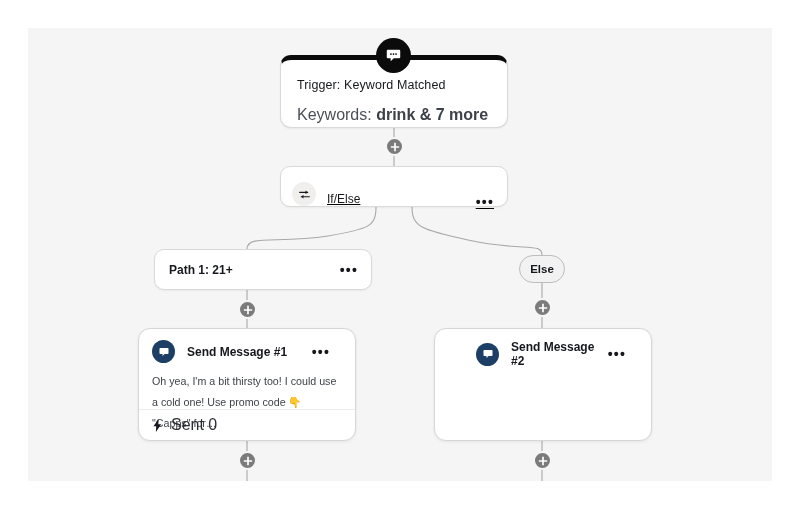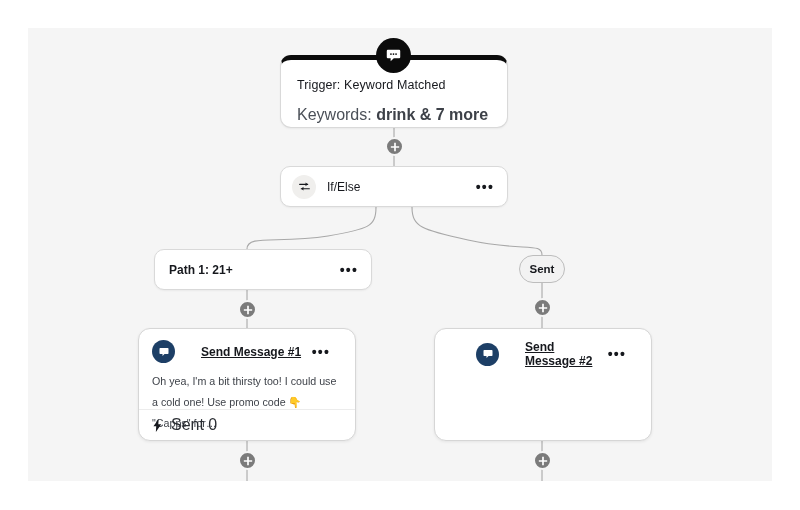--- a/index.html
+++ b/index.html
@@ -60,21 +60,21 @@
   }
 
   
   .ifelse-card {
     left: 252px; top: 138px;
     width: 228px; height: 41px;
     background: #ffffff;
     border: 1px solid #d9d9d9;
     border-radius: 10px;
     box-shadow: 0 1px 2px rgba(0,0,0,0.05);
-    display: flex; align-items: center;
+    display: flex; align-items: flex-end; text-decoration: underline;
   }
   .ifelse-icon {
     width: 24px; height: 24px; margin-left: 11px;
     border-radius: 50%;
     background: #f0efed;
     display: flex; align-items: center; justify-content: center;
     flex: 0 0 auto;
   }
   .ifelse-label {
     margin-left: 11px;
@@ -124,22 +124,22 @@
     display: flex; align-items: center;
     padding: 11px 12px 0 13px;
   }
   .msg-avatar {
     width: 23px; height: 23px; border-radius: 50%;
     background: #1d3f66;
     display: flex; align-items: center; justify-content: center;
     flex: 0 0 auto;
   }
   .msg-title {
-    margin-left: 26px;
-    font-size: 12px; color: #16181d; font-weight: bold; text-decoration: underline;
+    margin-left: 12px;
+    font-size: 12px; color: #16181d; font-weight: bold;
   }
   .msg-body {
     padding: 8px 14px 0 13px;
     font-size: 10.7px; line-height: 21px; color: #3f434a;
   }
   .msg-foot {
     position: absolute; left: 0; bottom: 0;
     width: 100%; height: 31px;
     border-top: 1px solid #ececec;
     display: flex; align-items: center;
@@ -220,21 +220,21 @@
       </span>
       <span class="ifelse-label">If/Else</span>
       <span class="dots">•••</span>
     </div>
 
     <div class="node path-card">
       <span class="path-label">Path 1: 21+</span>
       <span class="dots">•••</span>
     </div>
 
-    <div class="node else-pill">Sent</div>
+    <div class="node else-pill">Else</div>
 
     <div class="plus" style="left:210px; top:272px;">
       <svg width="10" height="10" viewBox="0 0 12 12" aria-hidden="true">
         <path d="M5 1h2v4h4v2H7v4H5V7H1V5h4z" fill="#ffffff"></path>
       </svg>
     </div>
 
     <div class="plus" style="left:505px; top:270px;">
       <svg width="10" height="10" viewBox="0 0 12 12" aria-hidden="true">
         <path d="M5 1h2v4h4v2H7v4H5V7H1V5h4z" fill="#ffffff"></path>

